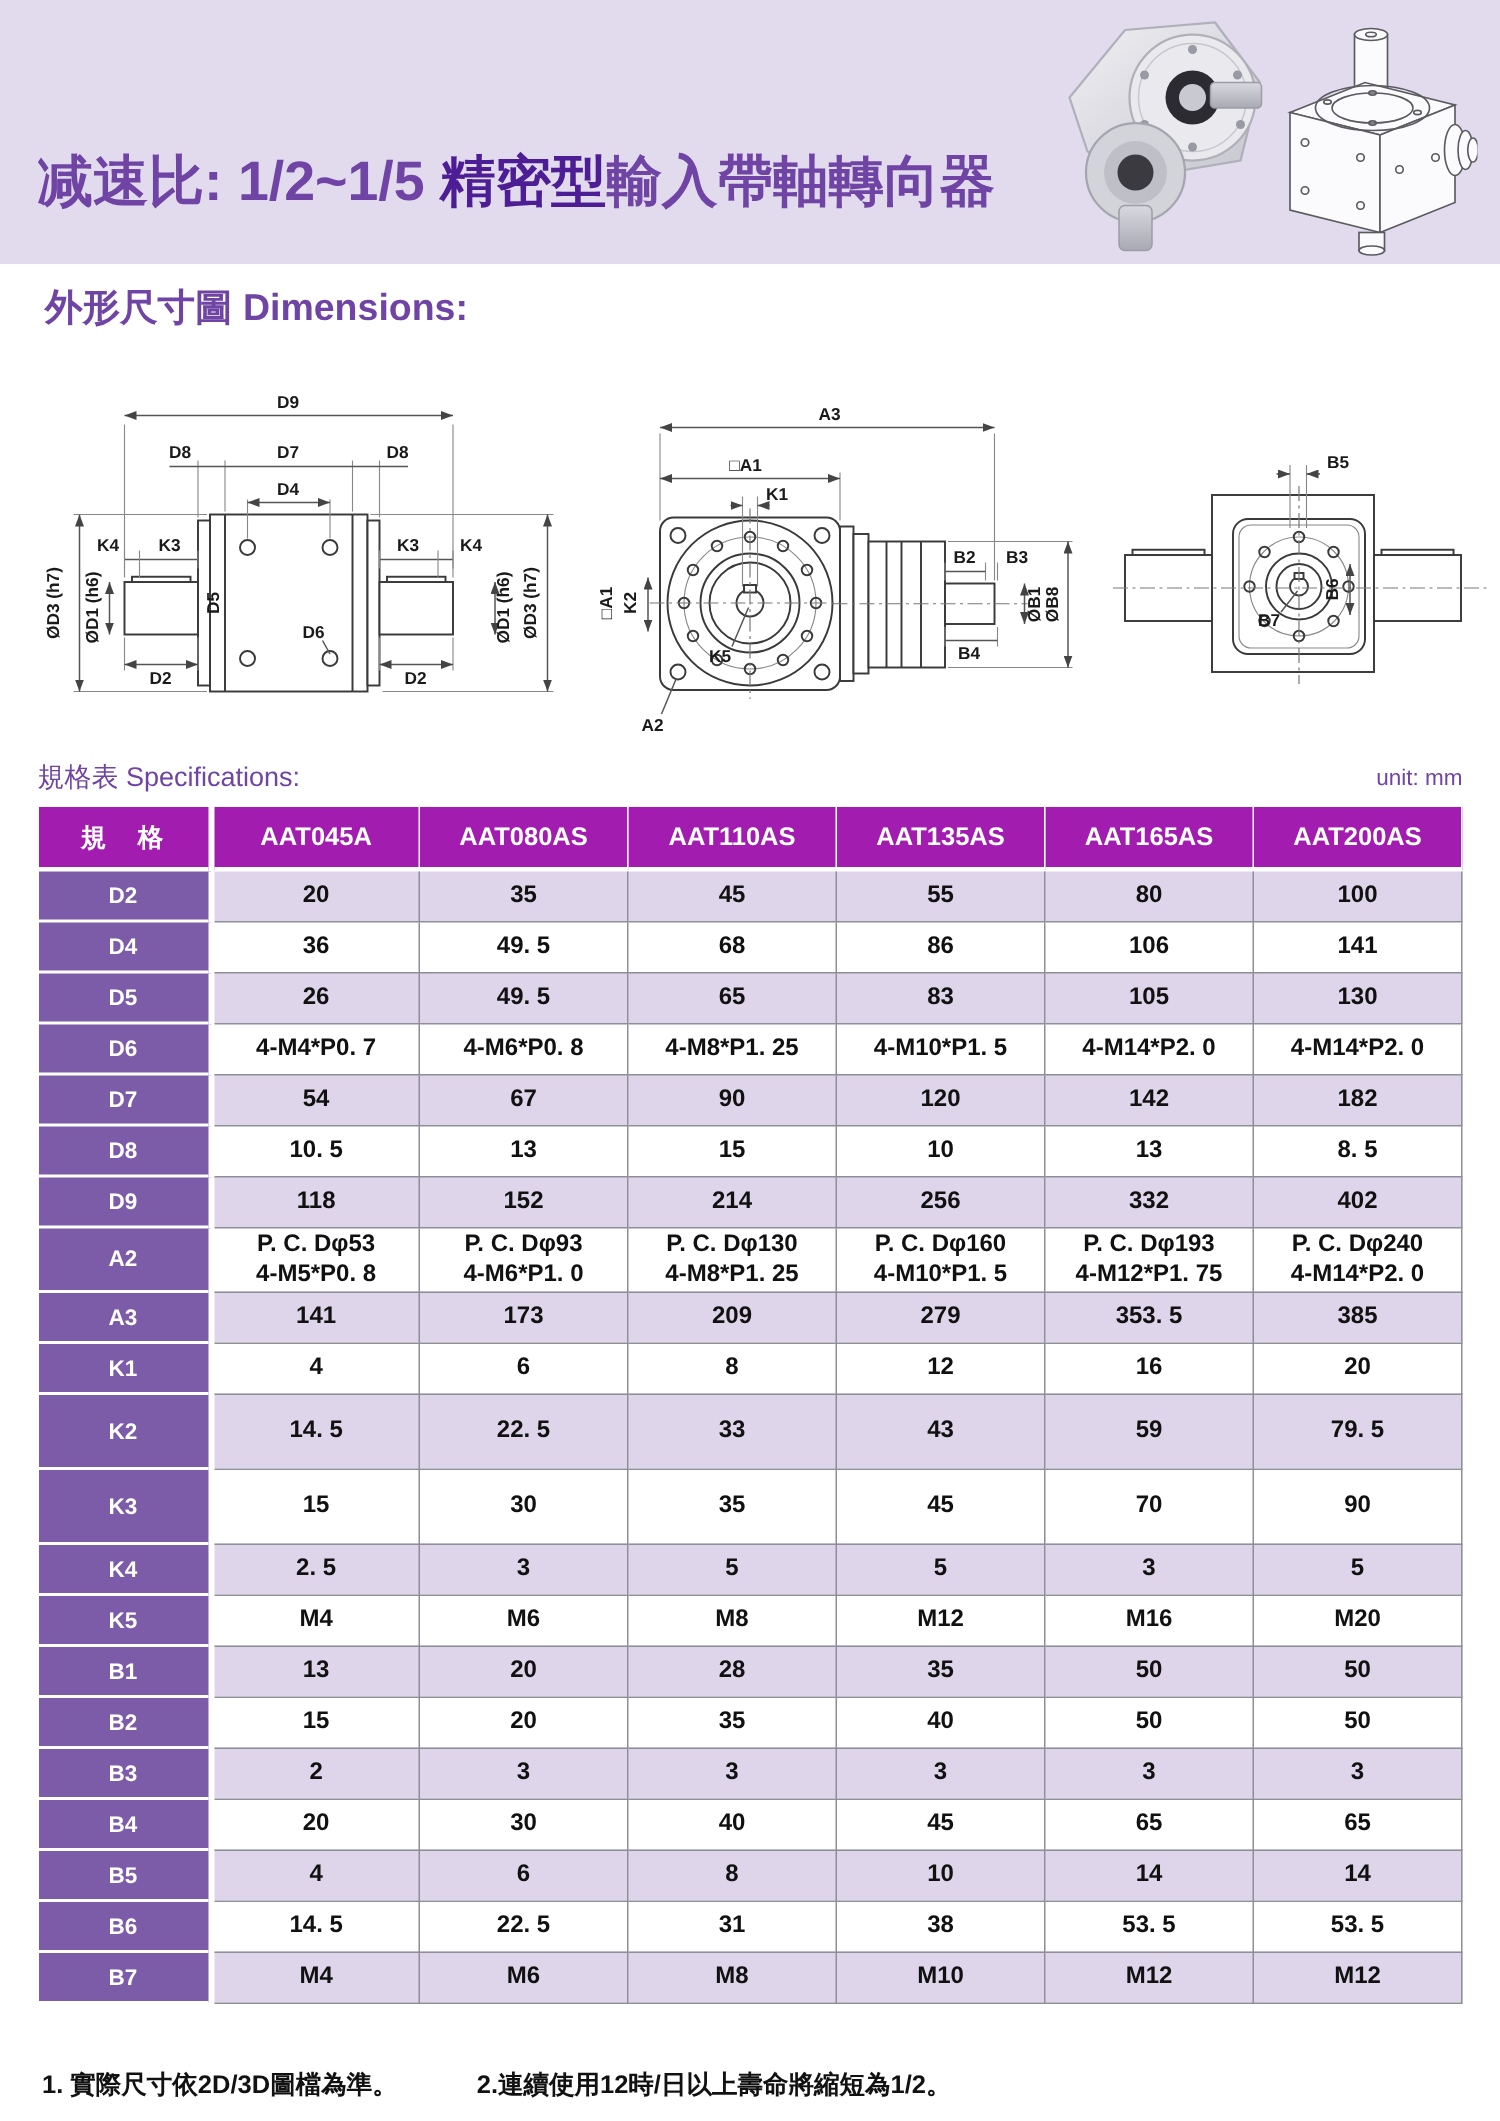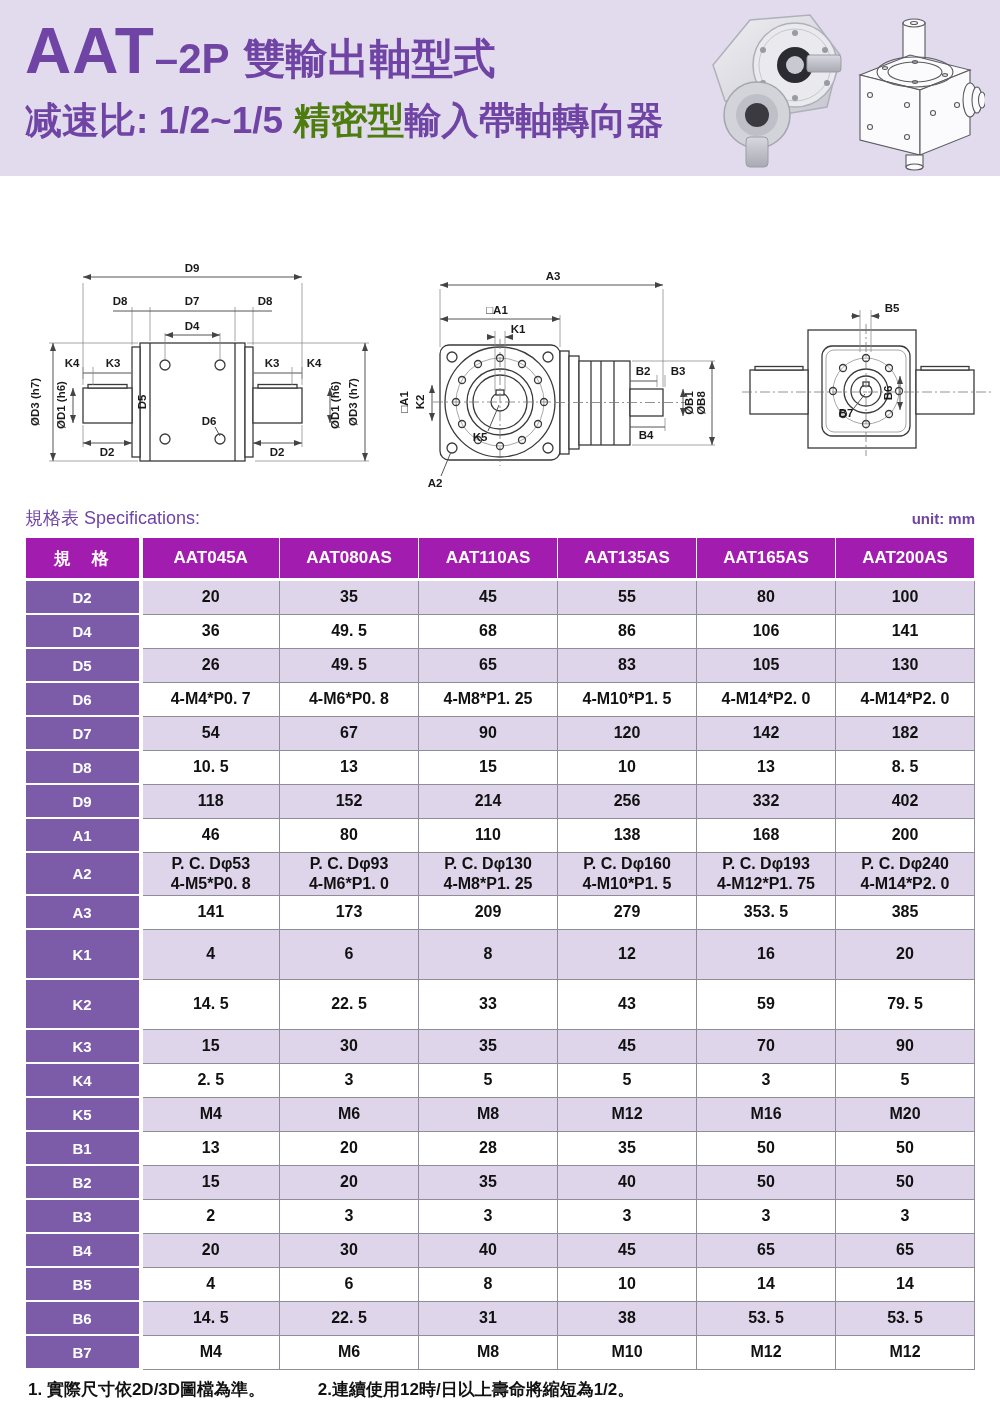--- a/index.html
+++ b/index.html
@@ -5,26 +5,26 @@
   html,body{margin:0;padding:0;background:#ffffff;}
   .page{position:relative;width:1000px;height:1414px;background:#ffffff;overflow:hidden;
         font-family:"Liberation Sans","DejaVu Sans",sans-serif;}
   
   .banner{position:absolute;left:0;top:0;width:1000px;height:176px;background:#e2dbed;}
   .title1{position:absolute;left:25px;top:14px;color:#6f44a5;font-weight:bold;white-space:nowrap;}
   .title1 .brand{font-size:64px;letter-spacing:1px;}
   .title1 .model{font-size:42px;}
   .title1 .type{font-size:42px;margin-left:14px;}
   .title2{position:absolute;left:25px;top:96px;color:#6f44a5;font-weight:bold;font-size:37px;white-space:nowrap;}
-  .title2 .red{color:#4d7c0f;}
+  .title2 .red{color:#4c1d95;}
   .prod-img{position:absolute;top:5px;}
   
   .dim-heading{position:absolute;left:30px;top:188px;color:#6f44a5;font-size:25px;font-weight:bold;}
   .spec-heading{position:absolute;left:25px;top:506px;color:#6f44a5;font-size:18px;font-weight:normal;}
-  .unit{position:absolute;right:25px;top:510px;color:#6f44a5;font-size:15px;font-weight:bold;}
+  .unit{position:absolute;right:25px;top:510px;color:#6f44a5;font-size:15px;font-weight:normal;}
   
   .diagram{position:absolute;}
   svg text{font-family:"Liberation Sans","DejaVu Sans",sans-serif;font-size:11.5px;font-weight:bold;fill:#1a1a1a;}
   .dln{stroke:#555;stroke-width:1;fill:none;}
   .ext{stroke:#888;stroke-width:0.75;fill:none;}
   .body-ln{stroke:#3a3a3a;stroke-width:1.3;fill:none;}
   .body-fill{stroke:#3a3a3a;stroke-width:1.3;fill:#ffffff;}
   .cl{stroke:#777;stroke-width:0.8;stroke-dasharray:10 3 2 3;fill:none;}
   
   table.spec{position:absolute;left:25px;top:537px;width:950px;border-collapse:collapse;table-layout:fixed;}
@@ -42,23 +42,20 @@
   
   .footnotes{position:absolute;left:28px;top:1378px;font-size:17px;color:#111;font-weight:600;}
   .footnotes span{margin-right:48px;text-align:center;}
 </style>
 </head>
 <body>
 
 <div class="page">
 
   <div class="banner">
-    <div class="title1">
-      <span class="brand">AAT</span><span class="model">–2P</span><span class="type">雙輸出軸型式</span>
-    </div>
     <div class="title2">
       <span>减速比: 1/2~1/5</span>
       <span class="red">精密型</span><span>輸入帶軸轉向器</span>
     </div>
 
     <svg class="prod-img" style="left:695px;" width="150" height="166" viewBox="0 0 150 166">
       <defs>
         <linearGradient id="g1" x1="0" y1="0" x2="1" y2="1">
           <stop offset="0" stop-color="#efeff3"></stop>
             <stop offset="1" stop-color="#c6c6cf"></stop>
@@ -108,20 +105,21 @@
         <circle cx="25" cy="122" r="2.5" fill="none"></circle>
           <circle cx="62" cy="132" r="2.5" fill="none"></circle>
         <circle cx="88" cy="108" r="2.5" fill="none"></circle>
           <circle cx="112" cy="100" r="2.5" fill="none"></circle>
         <rect x="61" y="150" width="17" height="12"></rect>
         <ellipse cx="69.5" cy="162" rx="8.5" ry="3"></ellipse>
       </g>
     </svg>
   </div>
 
+  <div class="dim-heading">外形尺寸圖 Dimensions:</div>
 
   <svg class="diagram" style="left:25px;top:255px;" width="355" height="218" viewBox="0 0 355 218">
     <defs>
       <marker id="ah" markerWidth="9" markerHeight="6" refX="8" refY="3" orient="auto-start-reverse">
         <path d="M0,0 L8,3 L0,6 z" fill="#444"></path>
       </marker>
     </defs>
     <g>
       <rect class="body-fill" x="115" y="88" width="105" height="118"></rect>
       <line class="body-ln" x1="125" y1="88" x2="125" y2="206"></line>
@@ -391,29 +389,20 @@
         <tr>
           <td class="lbl">D9</td>
           <td class="data">118</td>
           <td class="data">152</td>
           <td class="data">214</td>
           <td class="data">256</td>
           <td class="data">332</td>
           <td class="data">402</td>
         </tr>
         <tr>
-          <td class="lbl">A1</td>
-          <td class="data">46</td>
-          <td class="data">80</td>
-          <td class="data">110</td>
-          <td class="data">138</td>
-          <td class="data">168</td>
-          <td class="data">200</td>
-        </tr>
-        <tr>
           <td class="lbl">A2</td>
           <td class="data">P. C. Dφ53
 4-M5*P0. 8</td>
           <td class="data">P. C. Dφ93
 4-M6*P1. 0</td>
           <td class="data">P. C. Dφ130
 4-M8*P1. 25</td>
           <td class="data">P. C. Dφ160
 4-M10*P1. 5</td>
           <td class="data">P. C. Dφ193

